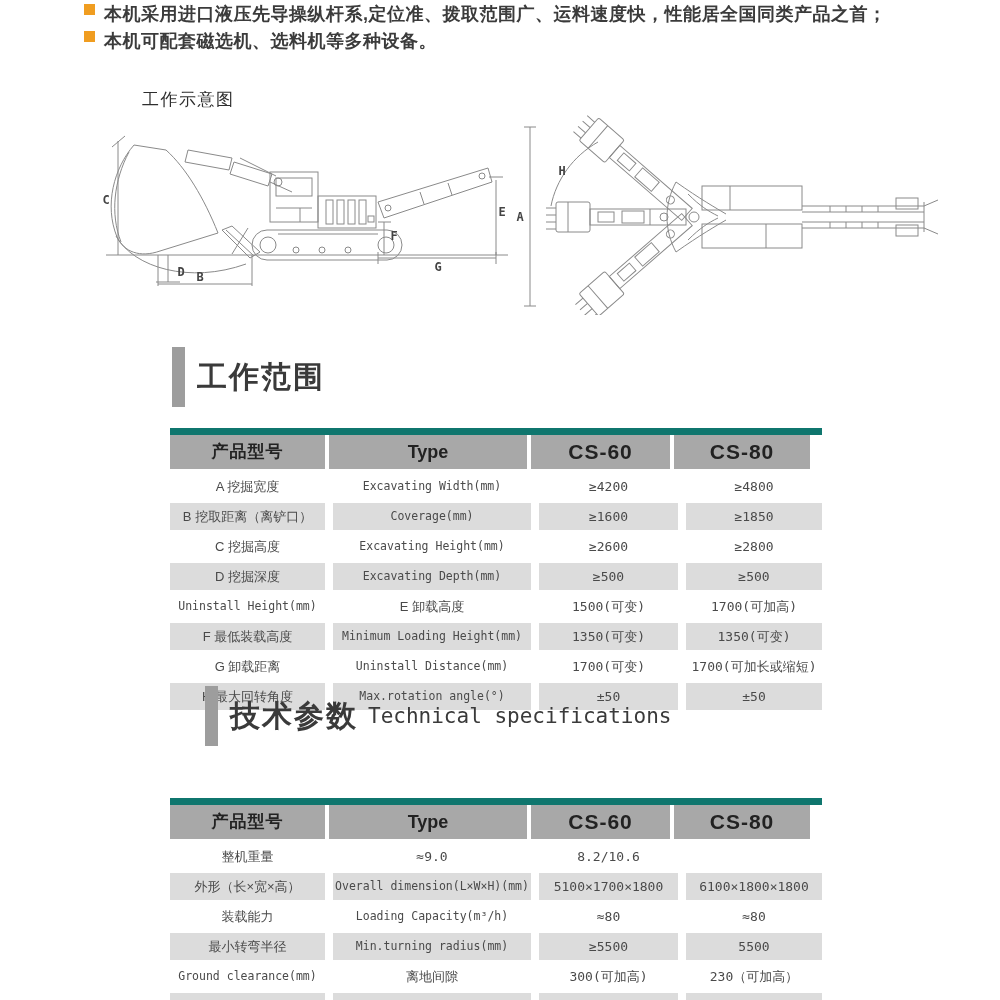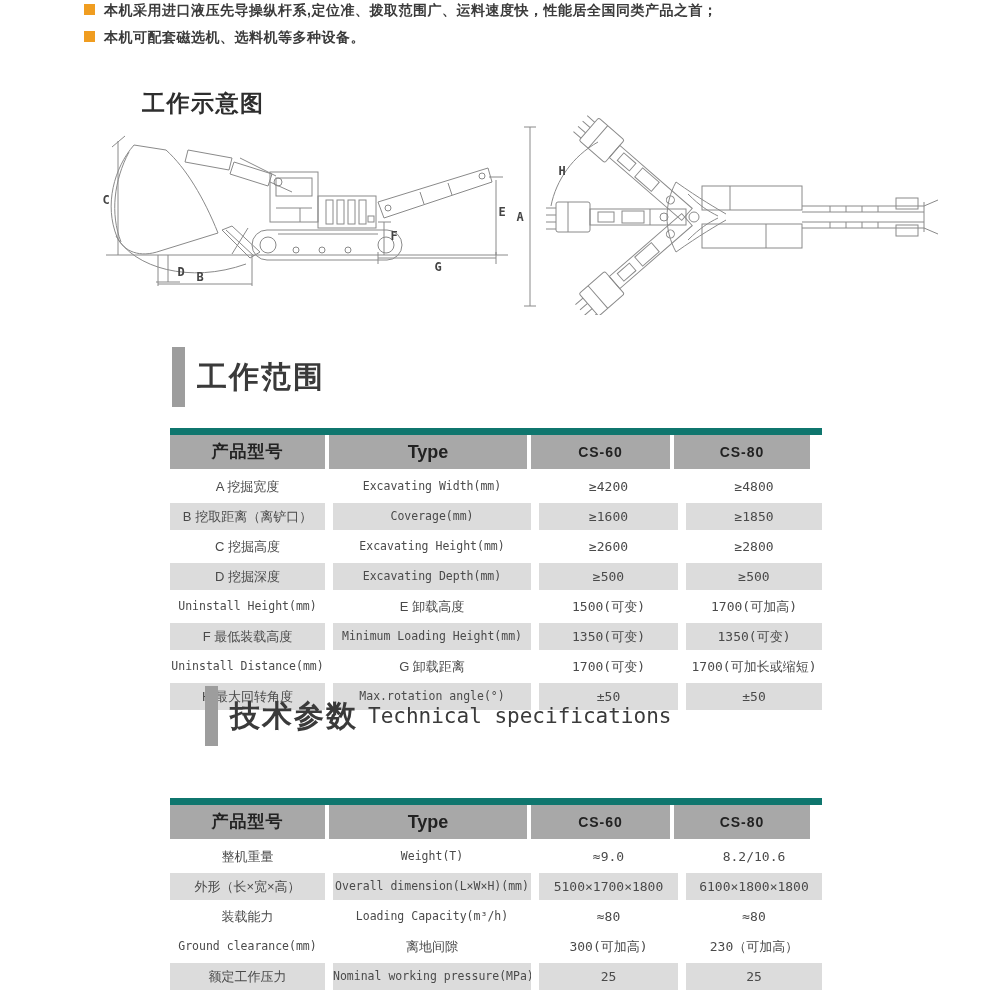--- a/index.html
+++ b/index.html
@@ -6,24 +6,24 @@
   body {
     width:1000px; height:1000px; overflow:hidden; background:#ffffff;
     font-family:"Liberation Sans", sans-serif;
   }
   .page { position:relative; width:1000px; height:1000px; background:#ffffff; }
 
   
   .bullets { position:absolute; left:84px; top:2px; }
   .bullet-row { display:flex; align-items:flex-start; height:17px; margin-bottom:10px; }
   .bullet-sq { width:11px; height:11px; background:#F09D20; margin:2px 9px 0 0; flex:none; }
-  .bullet-text { font-size:14px; font-weight:bold; color:#3b3b3b; letter-spacing:0.5px; white-space:nowrap; }
+  .bullet-text { font-size:18px; font-weight:bold; color:#3b3b3b; letter-spacing:0.5px; white-space:nowrap; }
 
   
-  .diagram-title { position:absolute; left:142px; top:88px; font-size:23px; font-weight:bold; color:#2e2e2e; letter-spacing:1.5px; }
+  .diagram-title { position:absolute; left:142px; top:88px; font-size:17px; font-weight:normal; color:#2e2e2e; letter-spacing:1.5px; }
   svg.diagram { position:absolute; left:90px; top:115px; }
   svg.diagram path, svg.diagram rect, svg.diagram circle, svg.diagram line {
     stroke:#8a8a8a; fill:none; stroke-width:1;
   }
   svg.diagram text { fill:#444; font-family:"DejaVu Sans Mono", monospace; font-size:12px; font-weight:bold; stroke:none; }
 
   
   .section-header { position:absolute; left:172px; display:flex; align-items:center; height:60px; }
   .section-bar { width:13px; height:60px; background:#9d9d9d; margin-right:12px; flex:none; }
   .section-title-zh { font-size:30px; font-weight:bold; color:#3a3a3a; letter-spacing:2px; white-space:nowrap; }
@@ -31,21 +31,21 @@
 
   
   .spec-table { position:absolute; left:170px; width:652px; }
   .t-head {
     display:grid; grid-template-columns:155px 198px 139px 136px; column-gap:4px;
     border-top:7px solid #0f766e; height:34px; margin-bottom:4px;
   }
   .t-hcell { background:#a8a8a8; color:#222; font-weight:bold; text-align:center; line-height:34px; white-space:nowrap; }
   .t-hcell.c0 { font-size:17px; letter-spacing:1px; }
   .t-hcell.c1 { font-size:18px; }
-  .t-hcell.c2, .t-hcell.c3 { font-size:14px; letter-spacing:1px; }
+  .t-hcell.c2, .t-hcell.c3 { font-size:21px; letter-spacing:1px; }
   .t-row { display:grid; grid-template-columns:155px 198px 139px 136px; column-gap:8px; height:27px; margin-bottom:3px; }
   .t-row.gray .t-cell { background:#dcdcdc; }
   .t-cell { text-align:center; line-height:27px; color:#4a4a4a; white-space:nowrap; overflow:hidden; background:#fff; }
   .t-row.white .t-cell { background:#fff; }
   .t-cell.c0 { font-size:13px; }
   .t-cell.c1 { font-size:11.5px; font-family:"DejaVu Sans Mono", monospace; }
   .t-cell.c2, .t-cell.c3 { font-size:13px; font-family:"DejaVu Sans Mono", monospace; }
 
   #section1 { top:347px; }
   #table1   { top:428px; }
@@ -223,22 +223,22 @@
           <div class="t-cell c2">1500(可变)</div>
           <div class="t-cell c3">1700(可加高)</div>
         </div>
         <div class="t-row gray">
           <div class="t-cell c0">F 最低装载高度</div>
           <div class="t-cell c1">Minimum Loading Height(mm)</div>
           <div class="t-cell c2">1350(可变)</div>
           <div class="t-cell c3">1350(可变)</div>
         </div>
         <div class="t-row white">
+          <div class="t-cell c0">G 卸载距离</div>
           <div class="t-cell c1">Uninstall Distance(mm)</div>
-          <div class="t-cell c0">G 卸载距离</div>
           <div class="t-cell c2">1700(可变)</div>
           <div class="t-cell c3">1700(可加长或缩短)</div>
         </div>
         <div class="t-row gray">
           <div class="t-cell c0">H 最大回转角度</div>
           <div class="t-cell c1">Max.rotation angle(°)</div>
           <div class="t-cell c2">±50</div>
           <div class="t-cell c3">±50</div>
         </div>
       </div>
@@ -253,36 +253,41 @@
   <div class="spec-table" id="table2">
     <div class="t-head">
         <div class="t-hcell c0">产品型号</div>
         <div class="t-hcell c1">Type</div>
         <div class="t-hcell c2">CS-60</div>
         <div class="t-hcell c3">CS-80</div>
       </div>
     <div class="t-body">
         <div class="t-row white">
           <div class="t-cell c0">整机重量</div>
-          <div class="t-cell c1">Weight(T)</div>
           <div class="t-cell c2">≈9.0</div>
           <div class="t-cell c3">8.2/10.6</div>
         </div>
         <div class="t-row gray">
           <div class="t-cell c0">外形（长×宽×高）</div>
           <div class="t-cell c1">Overall dimension(L×W×H)(mm)</div>
           <div class="t-cell c2">5100×1700×1800</div>
           <div class="t-cell c3">6100×1800×1800</div>
         </div>
         <div class="t-row white">
           <div class="t-cell c0">装载能力</div>
           <div class="t-cell c1">Loading Capacity(m³/h)</div>
           <div class="t-cell c2">≈80</div>
           <div class="t-cell c3">≈80</div>
         </div>
+        <div class="t-row gray">
+          <div class="t-cell c0">最小转弯半径</div>
+          <div class="t-cell c1">Min.turning radius(mm)</div>
+          <div class="t-cell c2">≥5500</div>
+          <div class="t-cell c3">5500</div>
+        </div>
         <div class="t-row white">
           <div class="t-cell c1">Ground clearance(mm)</div>
           <div class="t-cell c0">离地间隙</div>
           <div class="t-cell c2">300(可加高)</div>
           <div class="t-cell c3">230（可加高）</div>
         </div>
         <div class="t-row gray">
           <div class="t-cell c0">额定工作压力</div>
           <div class="t-cell c1">Nominal working pressure(MPa)</div>
           <div class="t-cell c2">25</div>

